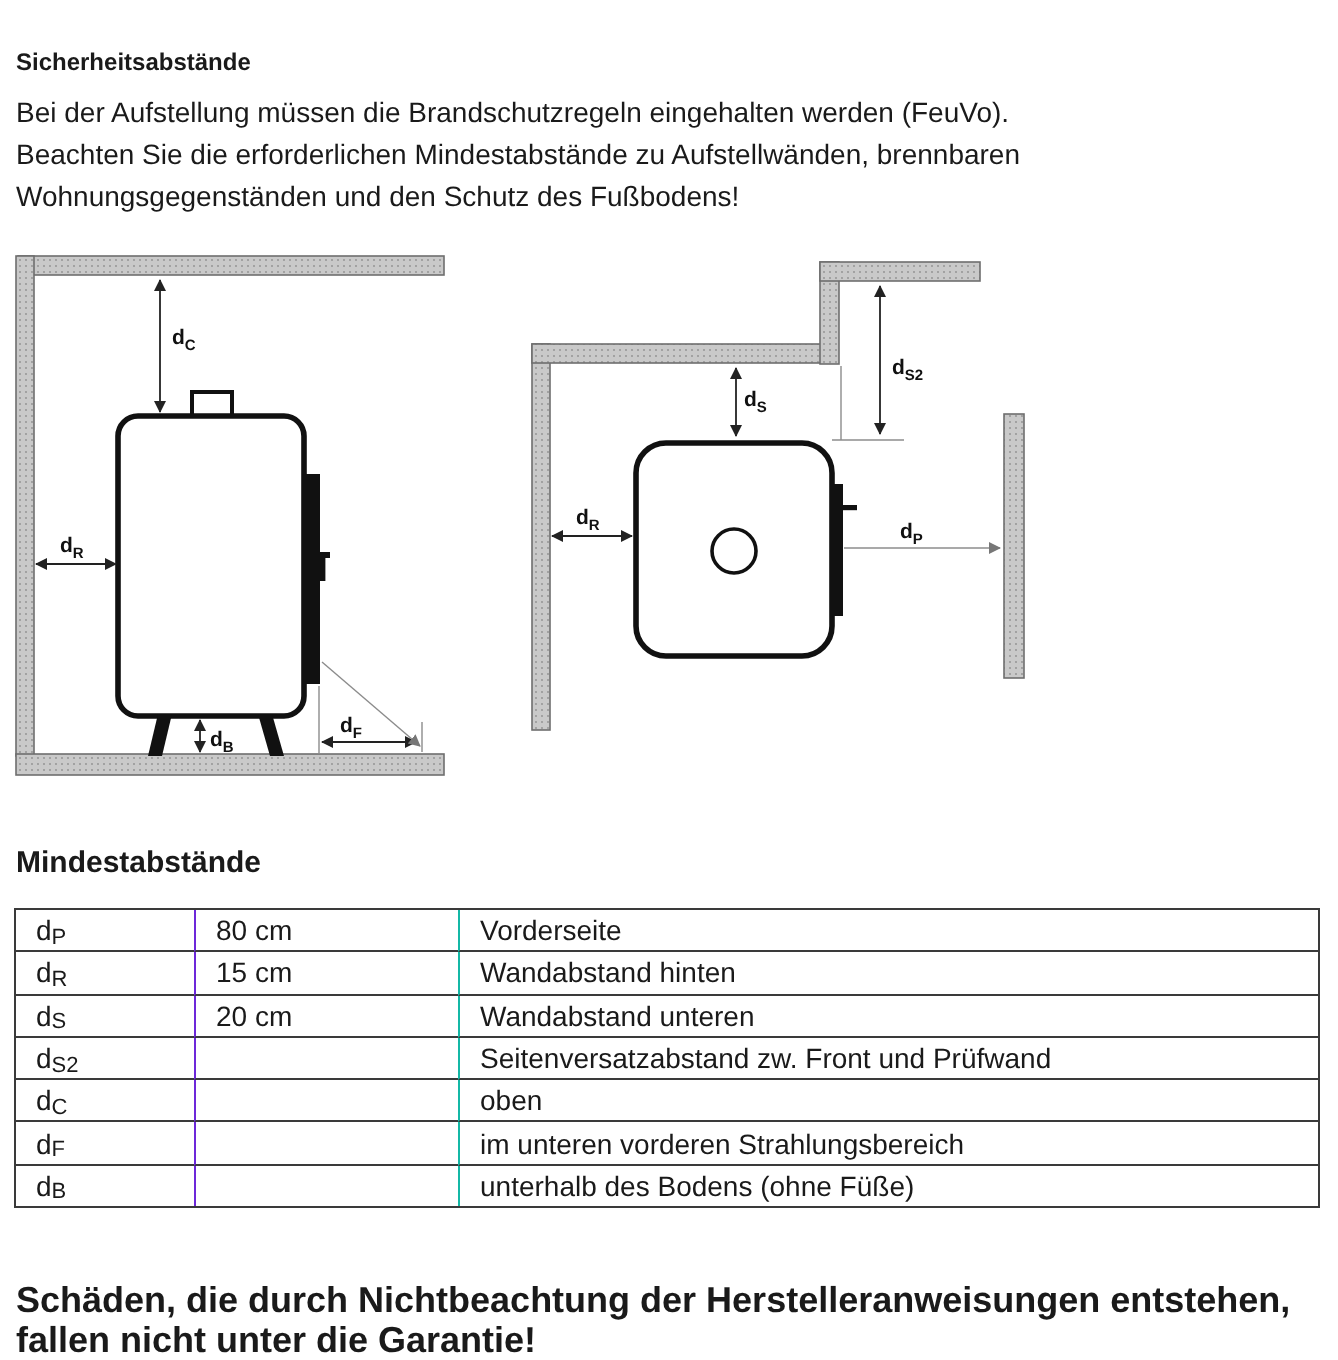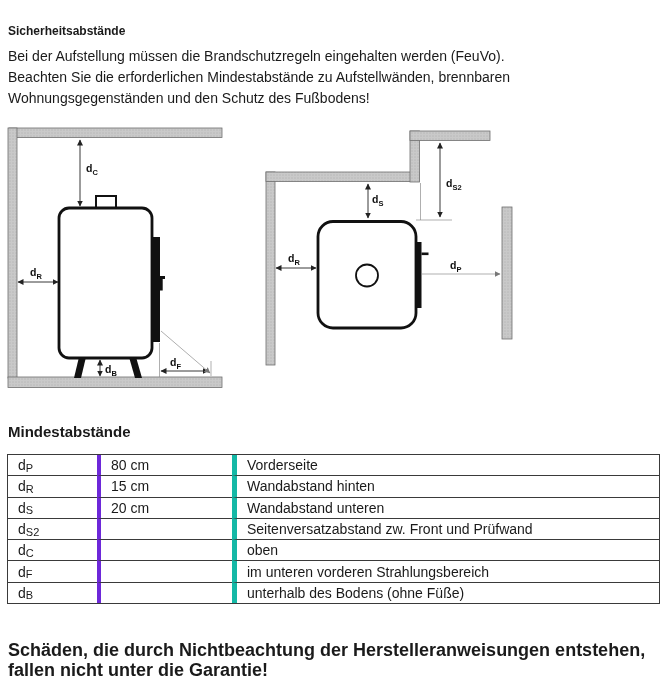--- a/index.html
+++ b/index.html
@@ -13,22 +13,22 @@
   #figures{top:116px;left:0;}
   #subhead{top:423px;left:8px;font-size:15px;font-weight:bold;}
   #min-table{
     position:absolute;top:454px;left:7px;width:653px;
     border-collapse:separate;border-spacing:0;
     border:1.5px solid #3a3a3a;font-size:14px;table-layout:fixed;
   }
   #min-table td{height:20.3px;padding:0 0 0 10px;border-bottom:1px solid #3a3a3a;vertical-align:middle;overflow:hidden;white-space:nowrap;}
   #min-table tr:last-child td{border-bottom:none;}
   #min-table td.c1{width:79px;}
-  #min-table td.c2{width:121px;border-left:4px solid #6d28d9;}
-  #min-table td.c3{border-left:5px solid #14b8a6;}
+  #min-table td.c2{width:121px;border-left:1px solid #6d28d9;}
+  #min-table td.c3{border-left:1px solid #14b8a6;}
   #min-table sub{font-size:11px;vertical-align:baseline;position:relative;top:1.5px;line-height:0;}
   #warning{top:641px;left:8px;width:656px;font-size:18px;font-weight:bold;line-height:19.5px;}
   svg text{font-family:"Liberation Sans", sans-serif;font-weight:bold;font-size:10.5px;fill:#111;}
   svg .sub{font-size:7.5px;}
   .wall{fill:url(#stipple);stroke:#6e6e6e;stroke-width:0.8;}
   .stove{fill:#ffffff;stroke:#111;stroke-width:2.8;}
   .arrow{stroke:#222;stroke-width:0.9;fill:none;}
   .thin{stroke:#8c8c8c;stroke-width:0.7;fill:none;}
 </style>
 </head>

